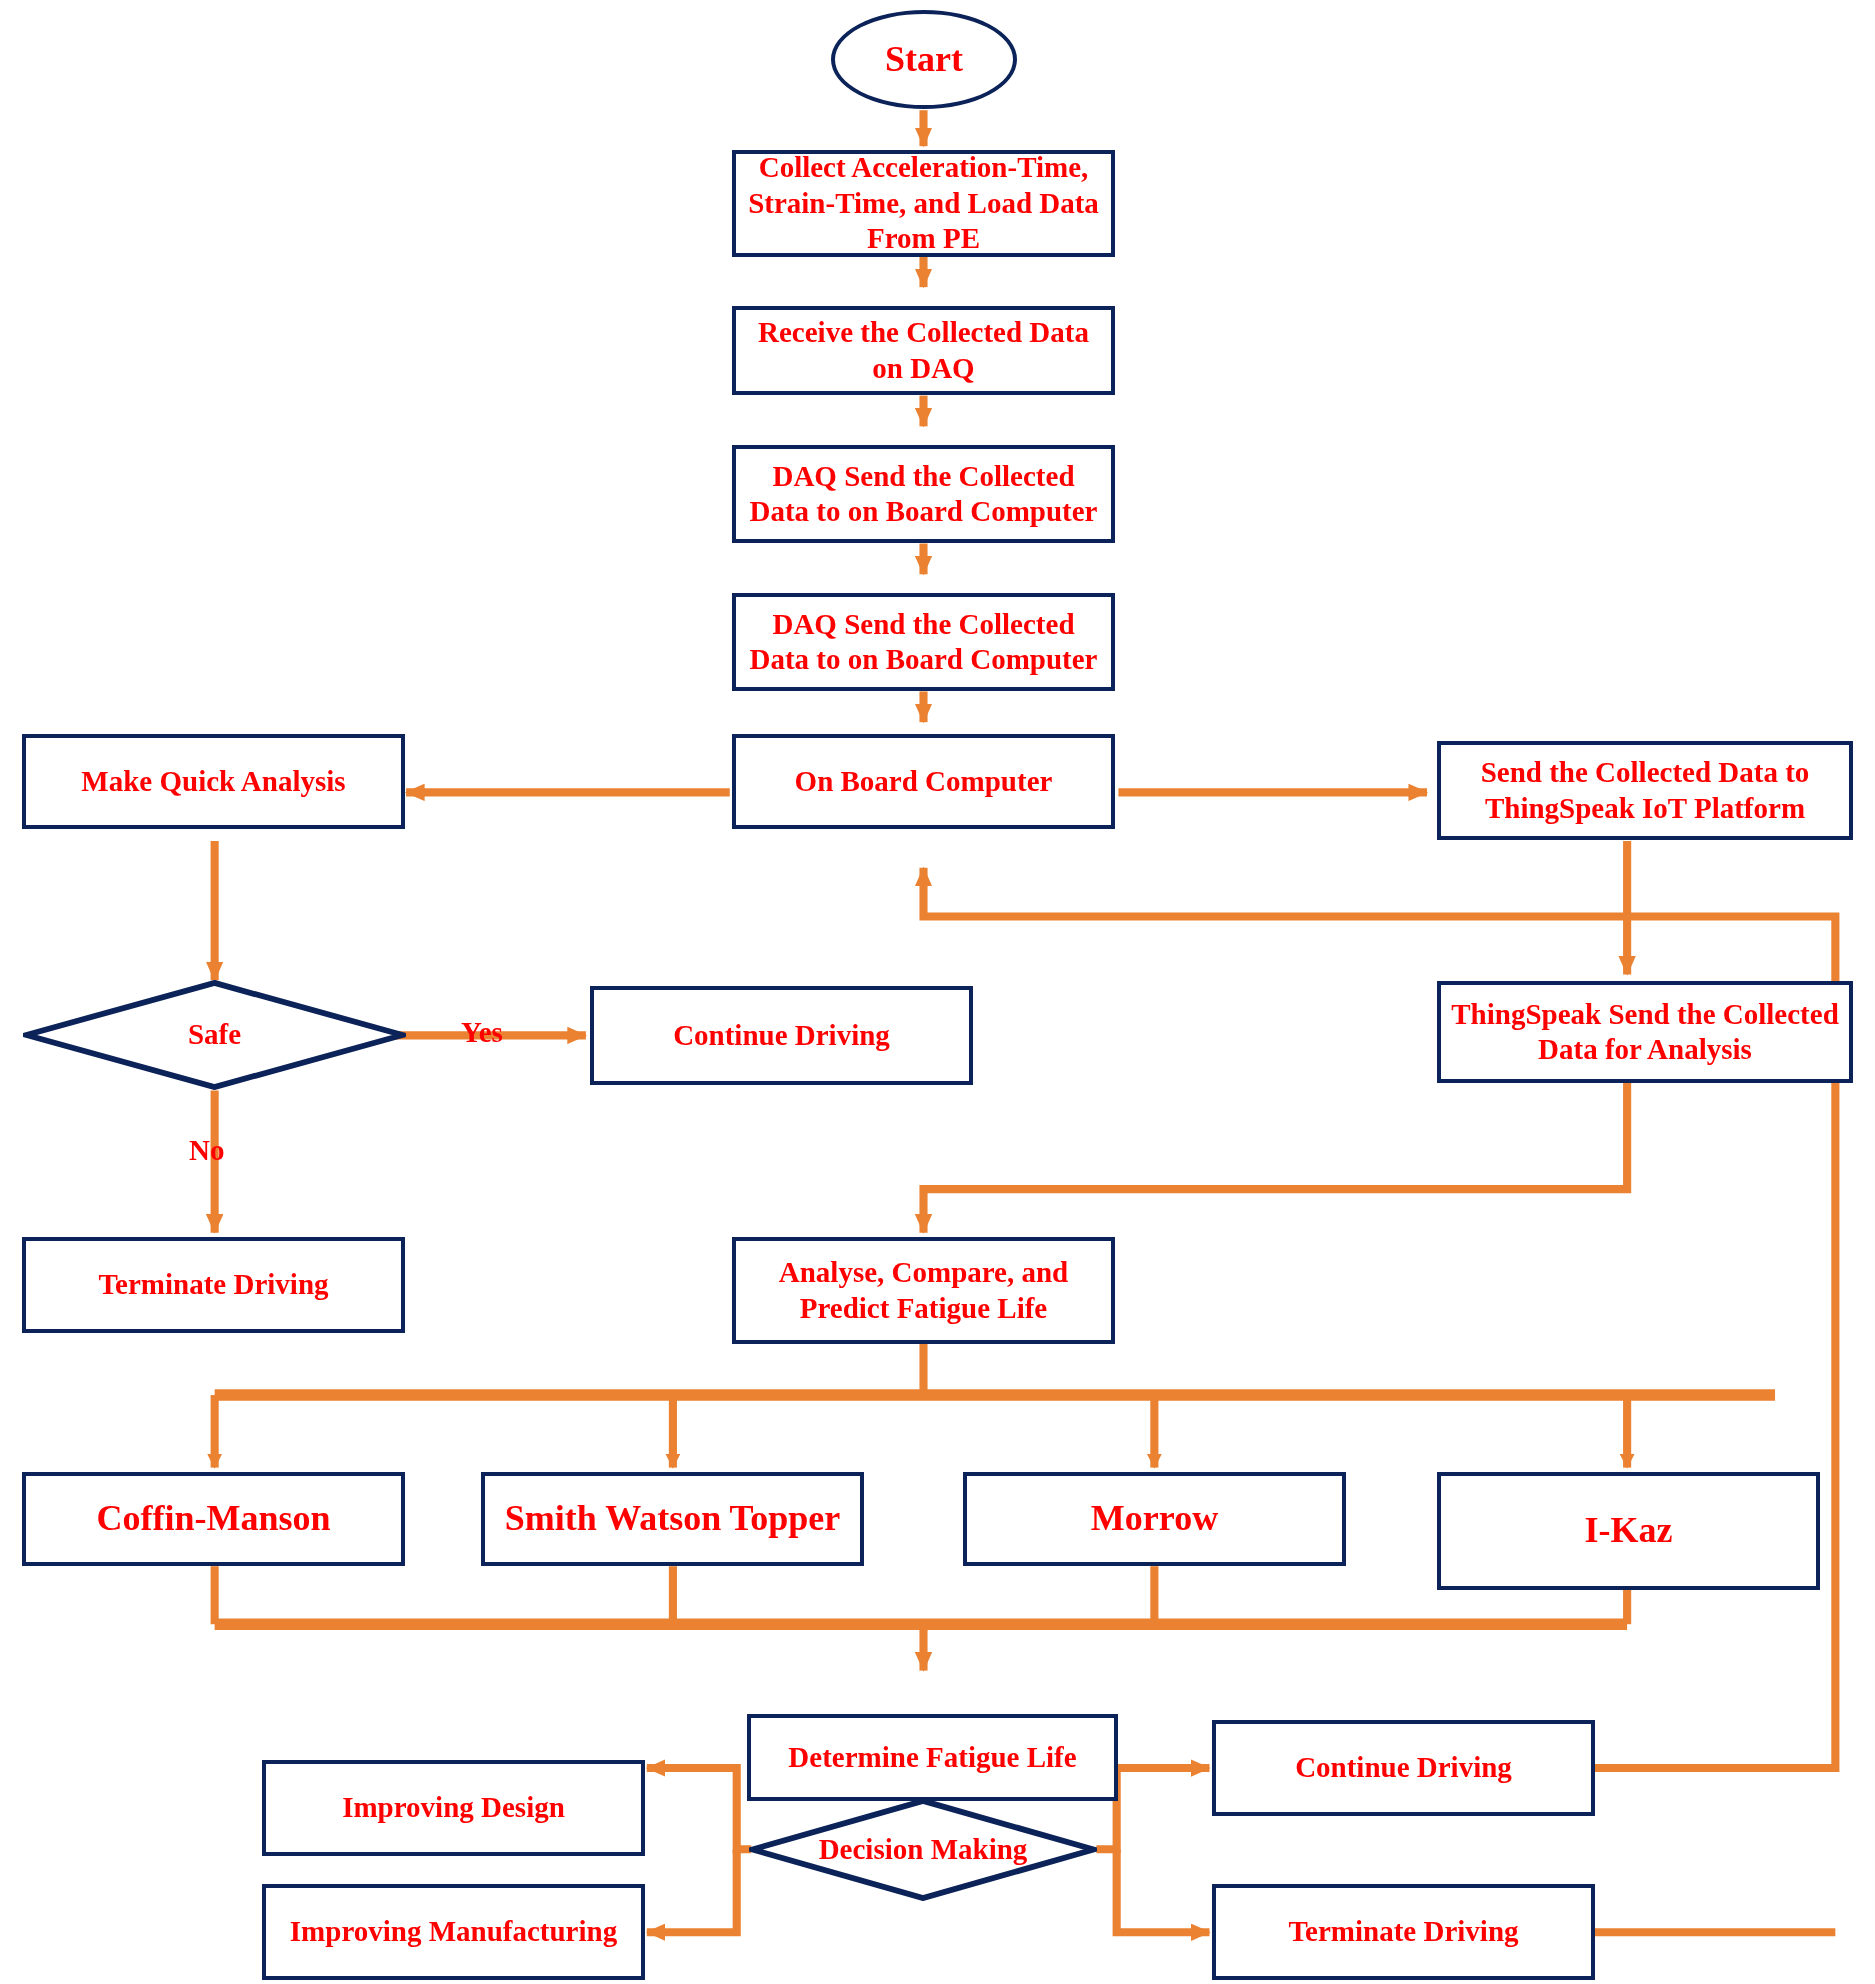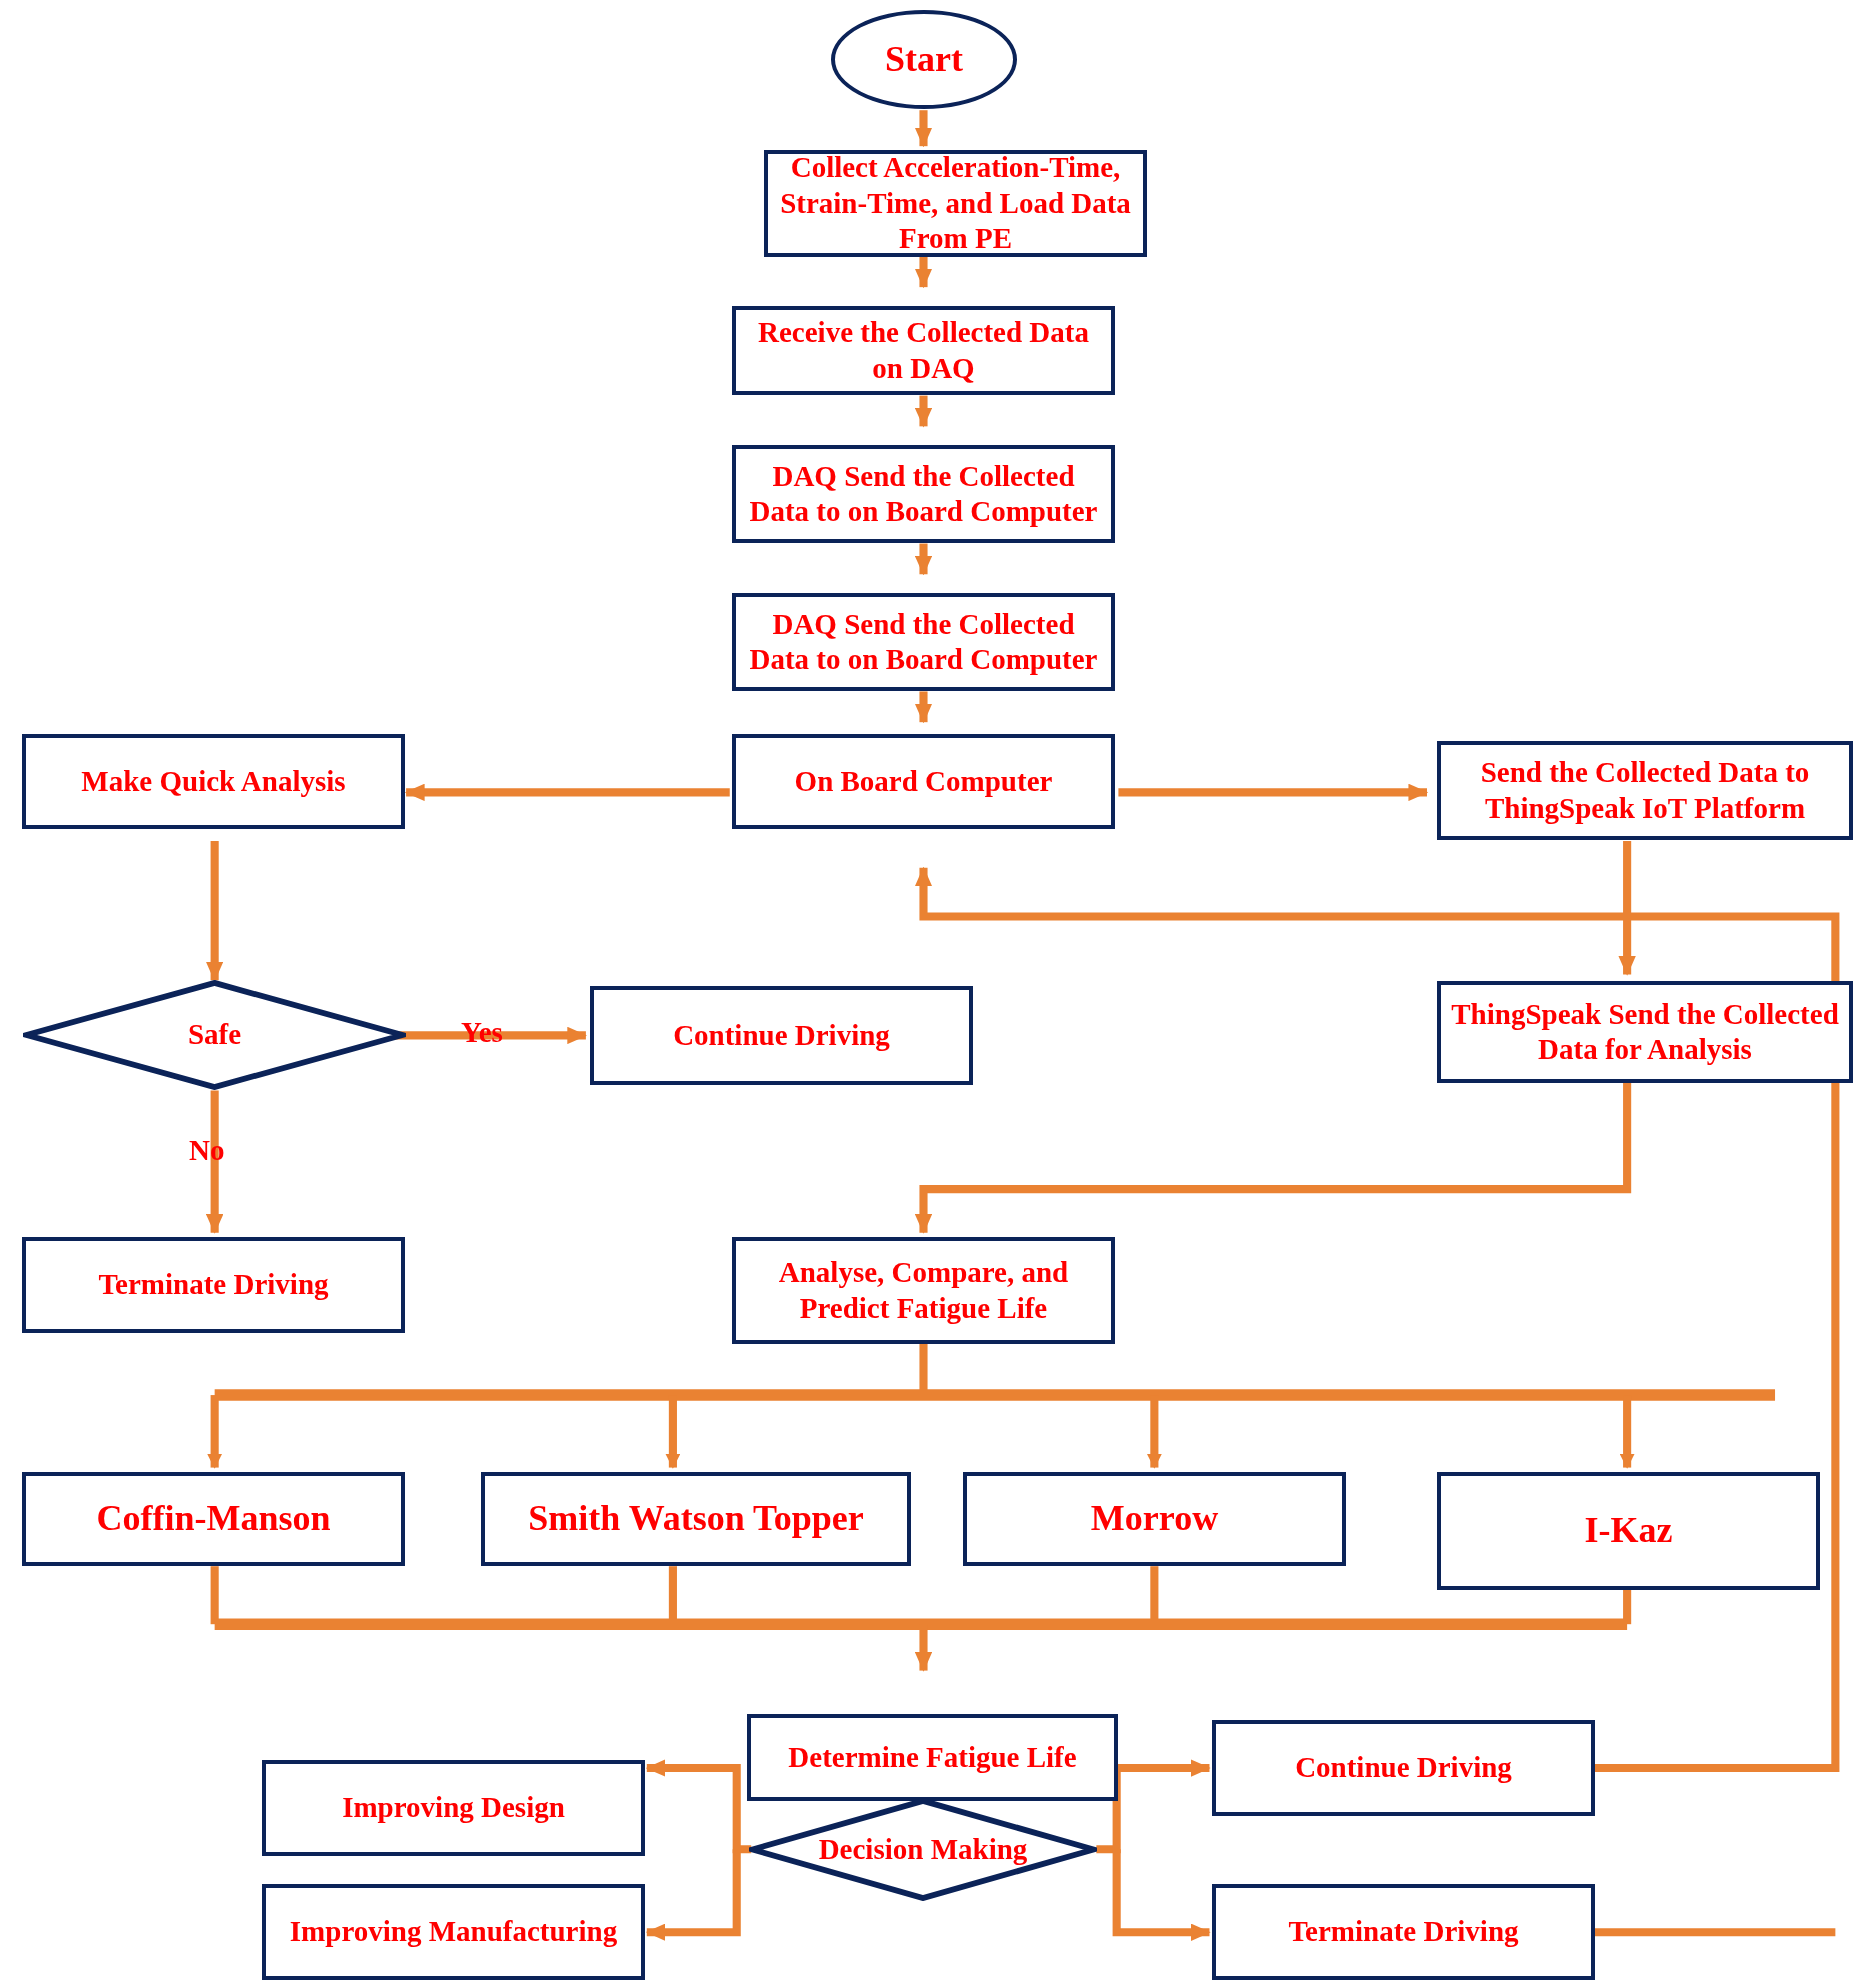--- a/index.html
+++ b/index.html
@@ -141,21 +141,21 @@
 
       <path d="M2745,3048 L3164,3048 L3164,1830 L3075,1830" marker-end="url(#arrowHead)"></path>
       <path d="M2745,3331 L3164,3331"></path>
     </g>
   </svg>
 
   <div class="node term t54" style="left:831px; top:10.4px; width:186px; height:99px;">
     <span>Start</span>
   </div>
 
-  <div class="node proc t50" style="left:764px; top:150px; width:383px; height:107px; padding:0 8px;">
+  <div class="node proc t50" style="left:732px; top:150px; width:383px; height:107px; padding:0 8px;">
     <span>Collect Acceleration-Time,  Strain-Time, and Load Data From PE</span>
   </div>
 
   <div class="node proc t50" style="left:732px; top:306px; width:383px; height:89px; padding:0 8px;">
     <span>Receive the Collected Data on DAQ</span>
   </div>
 
   <div class="node proc t50" style="left:732px; top:445px; width:383px; height:98px; padding:0 8px;">
     <span>DAQ Send the Collected Data to on Board Computer</span>
   </div>
@@ -196,21 +196,21 @@
   </div>
 
   <div class="node proc t50" style="left:732px; top:1237px; width:383px; height:107px; padding:0 8px;">
     <span>Analyse, Compare, and Predict Fatigue Life</span>
   </div>
 
   <div class="node proc t54" style="left:22px; top:1472px; width:383px; height:94px; padding:0 8px;">
     <span>Coffin-Manson</span>
   </div>
 
-  <div class="node proc t54" style="left:481px; top:1472px; width:430px; height:94px; padding:0 12px;">
+  <div class="node proc t54" style="left:481px; top:1472px; width:383px; height:94px; padding:0 12px;">
     <span>Smith Watson Topper</span>
   </div>
 
   <div class="node proc t54" style="left:963px; top:1472px; width:383px; height:94px; padding:0 8px;">
     <span>Morrow</span>
   </div>
 
   <div class="node proc t54" style="left:1437px; top:1472px; width:383px; height:118px; padding:0 8px;">
     <span>I-Kaz</span>
   </div>

